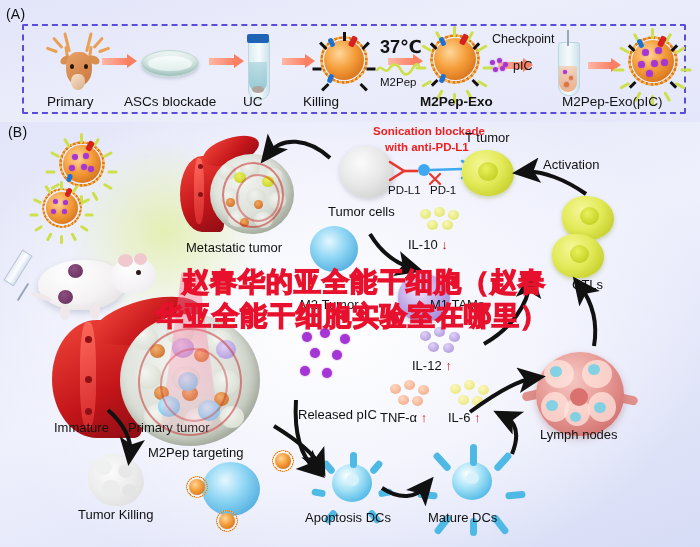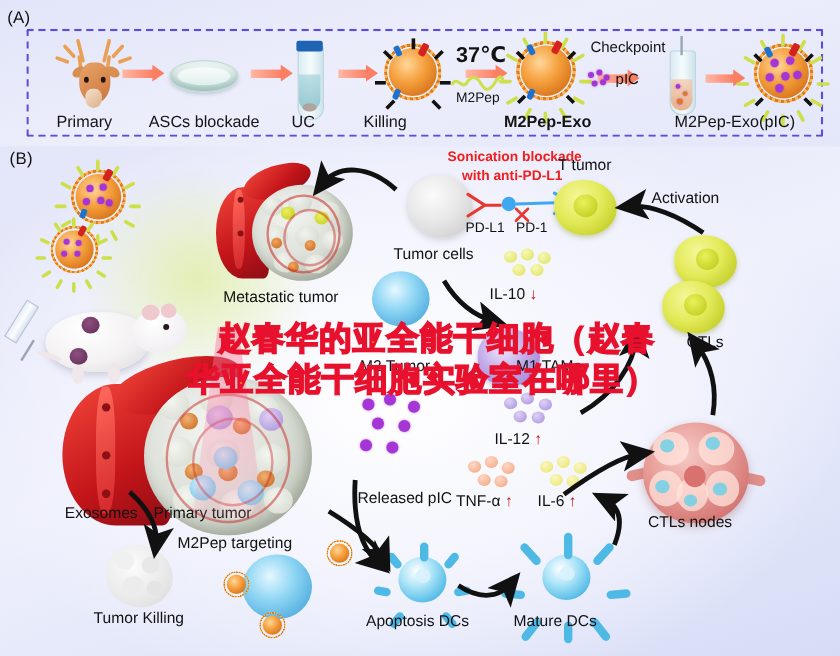--- a/index.html
+++ b/index.html
@@ -615,23 +615,23 @@
         <span class="ln-seg" style="left:52px;top:40px;width:28px;height:30px;"></span>
         <span class="ln-seg" style="left:28px;top:46px;width:26px;height:28px;"></span>
         <span class="ln-hilum" style="left:34px;top:36px;width:18px;height:18px;"></span>
         <span class="ln-blue" style="left:14px;top:14px;width:12px;height:11px;"></span>
         <span class="ln-blue" style="left:52px;top:12px;width:12px;height:11px;"></span>
         <span class="ln-blue" style="left:10px;top:48px;width:12px;height:11px;"></span>
         <span class="ln-blue" style="left:58px;top:50px;width:12px;height:11px;"></span>
         <span class="ln-blue" style="left:34px;top:60px;width:11px;height:10px;"></span>
       </div>
     </div>
-    <div class="lbl" style="left:540px;top:305px;">CTLs nodes</div>
-
-    <div class="lbl" style="left:54px;top:298px;">Exosomes</div>
+    <div class="lbl" style="left:540px;top:305px;">Lymph nodes</div>
+
+    <div class="lbl" style="left:54px;top:298px;">Immature</div>
     <div class="apop" style="left:88px;top:332px;width:56px;height:52px;">
       <span style="position:absolute;left:8px;top:6px;width:16px;height:15px;border-radius:50%;background:#f0f0f0;"></span>
       <span style="position:absolute;left:30px;top:10px;width:15px;height:14px;border-radius:50%;background:#e8e8e8;"></span>
       <span style="position:absolute;left:14px;top:26px;width:18px;height:16px;border-radius:50%;background:#ececec;"></span>
       <span style="position:absolute;left:34px;top:30px;width:14px;height:13px;border-radius:50%;background:#e4e4e4;"></span>
     </div>
     <div class="lbl" style="left:78px;top:385px;">Tumor Killing</div>
 
     <div class="dc" style="left:320px;top:330px;width:64px;height:62px;">
       <div class="dc-core" style="left:12px;top:12px;width:40px;height:38px;"></div>

